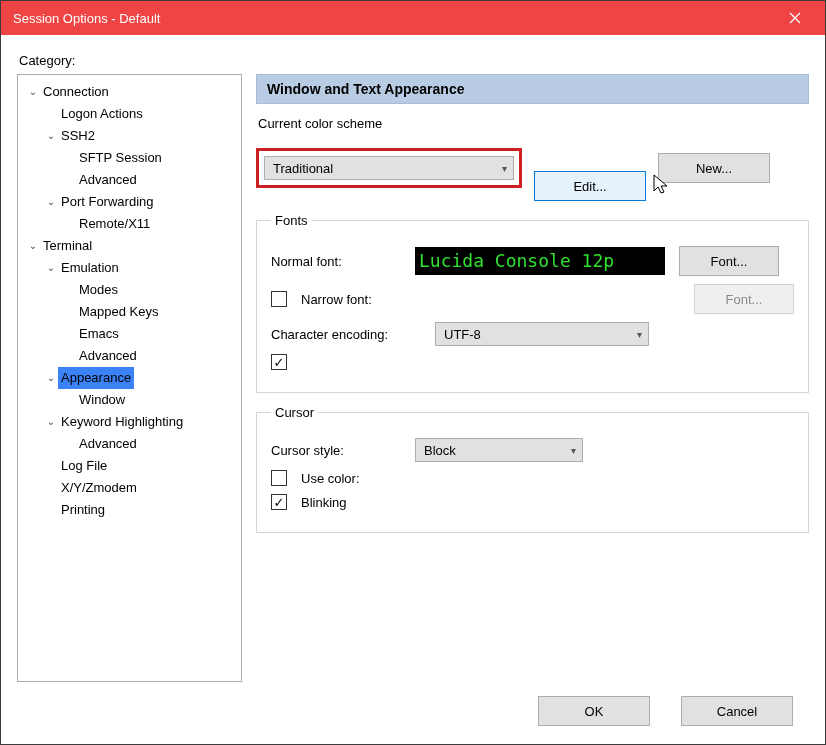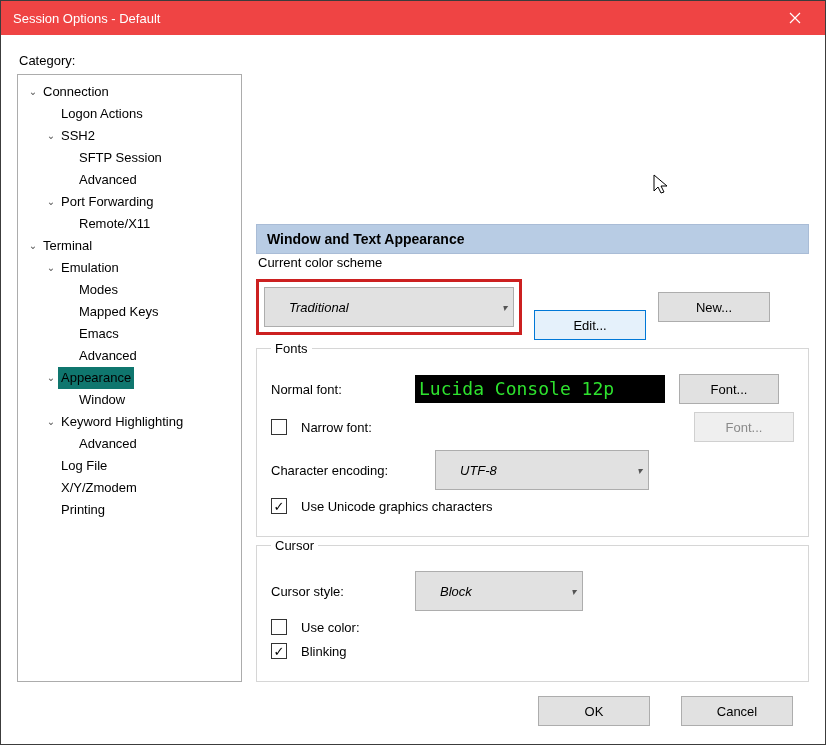--- a/index.html
+++ b/index.html
@@ -61,25 +61,25 @@
   .tree-item {
     display: flex;
     align-items: center;
     white-space: nowrap;
     cursor: default;
     padding: 0 2px;
   }
   .tree-item .spacer { display:inline-block; }
   .tw { width: 14px; display:inline-block; text-align:center; font-size:10px; color:#555; }
   .tree-item.selected .label {
-    background: #0f766e;
+    background: #3b82f6;
     padding: 0 3px;
   }
   .tree-item .label { padding: 0 3px; }
-  .right-pane { flex: 1; display:flex; flex-direction:column; gap:1px;justify-content:flex-end; }
+  .right-pane { flex: 1; display:flex; flex-direction:column; gap:12px; }
   .panel-header {
     background: #b8cce4;
     border: 1px solid #a9bcd6;
     padding: 6px 10px;
     font-weight: 700;
     font-size: 14px;
   }
   .section-label { margin: 0 0 4px 2px; }
   .scheme-row {
     display:flex;
@@ -88,26 +88,25 @@
   }
   .scheme-highlight {
     border: 3px solid #cc2020;
     padding: 5px;
     display:flex;
     width: 266px;
   }
   .combo {
     border: 1px solid #adadad;
     background: #e1e1e1;
-    height: 40px;
+    height: 24px;
     display: flex;
     align-items: center;
-    padding: 0 24px;
+    padding: 0 8px;
     position: relative;
-    font-style: italic;
   }
   .combo .caret {
     position:absolute; right:6px; font-size:10px; color:#555;
   }
   .combo.scheme { flex:1; }
   .combo.wide { width: 214px; }
   .combo.medium { width: 168px; }
   .btn {
     border: 1px solid #adadad;
     background: #e1e1e1;
@@ -320,21 +319,20 @@
         </div>
         <div class="row">
           <span style="width:150px">Character encoding:</span>
           <div class="combo wide">
             <span>UTF-8</span>
             <span class="caret">▾</span>
           </div>
         </div>
         <div class="row">
           <span class="chk checked"></span>
-          <span>Use Unicode graphics characters</span>
         </div>
       </fieldset>
 
       <fieldset class="groupbox">
         <legend>Cursor</legend>
         <div class="row">
           <span class="lbl">Cursor style:</span>
           <div class="combo medium">
             <span>Block</span>
             <span class="caret">▾</span>

